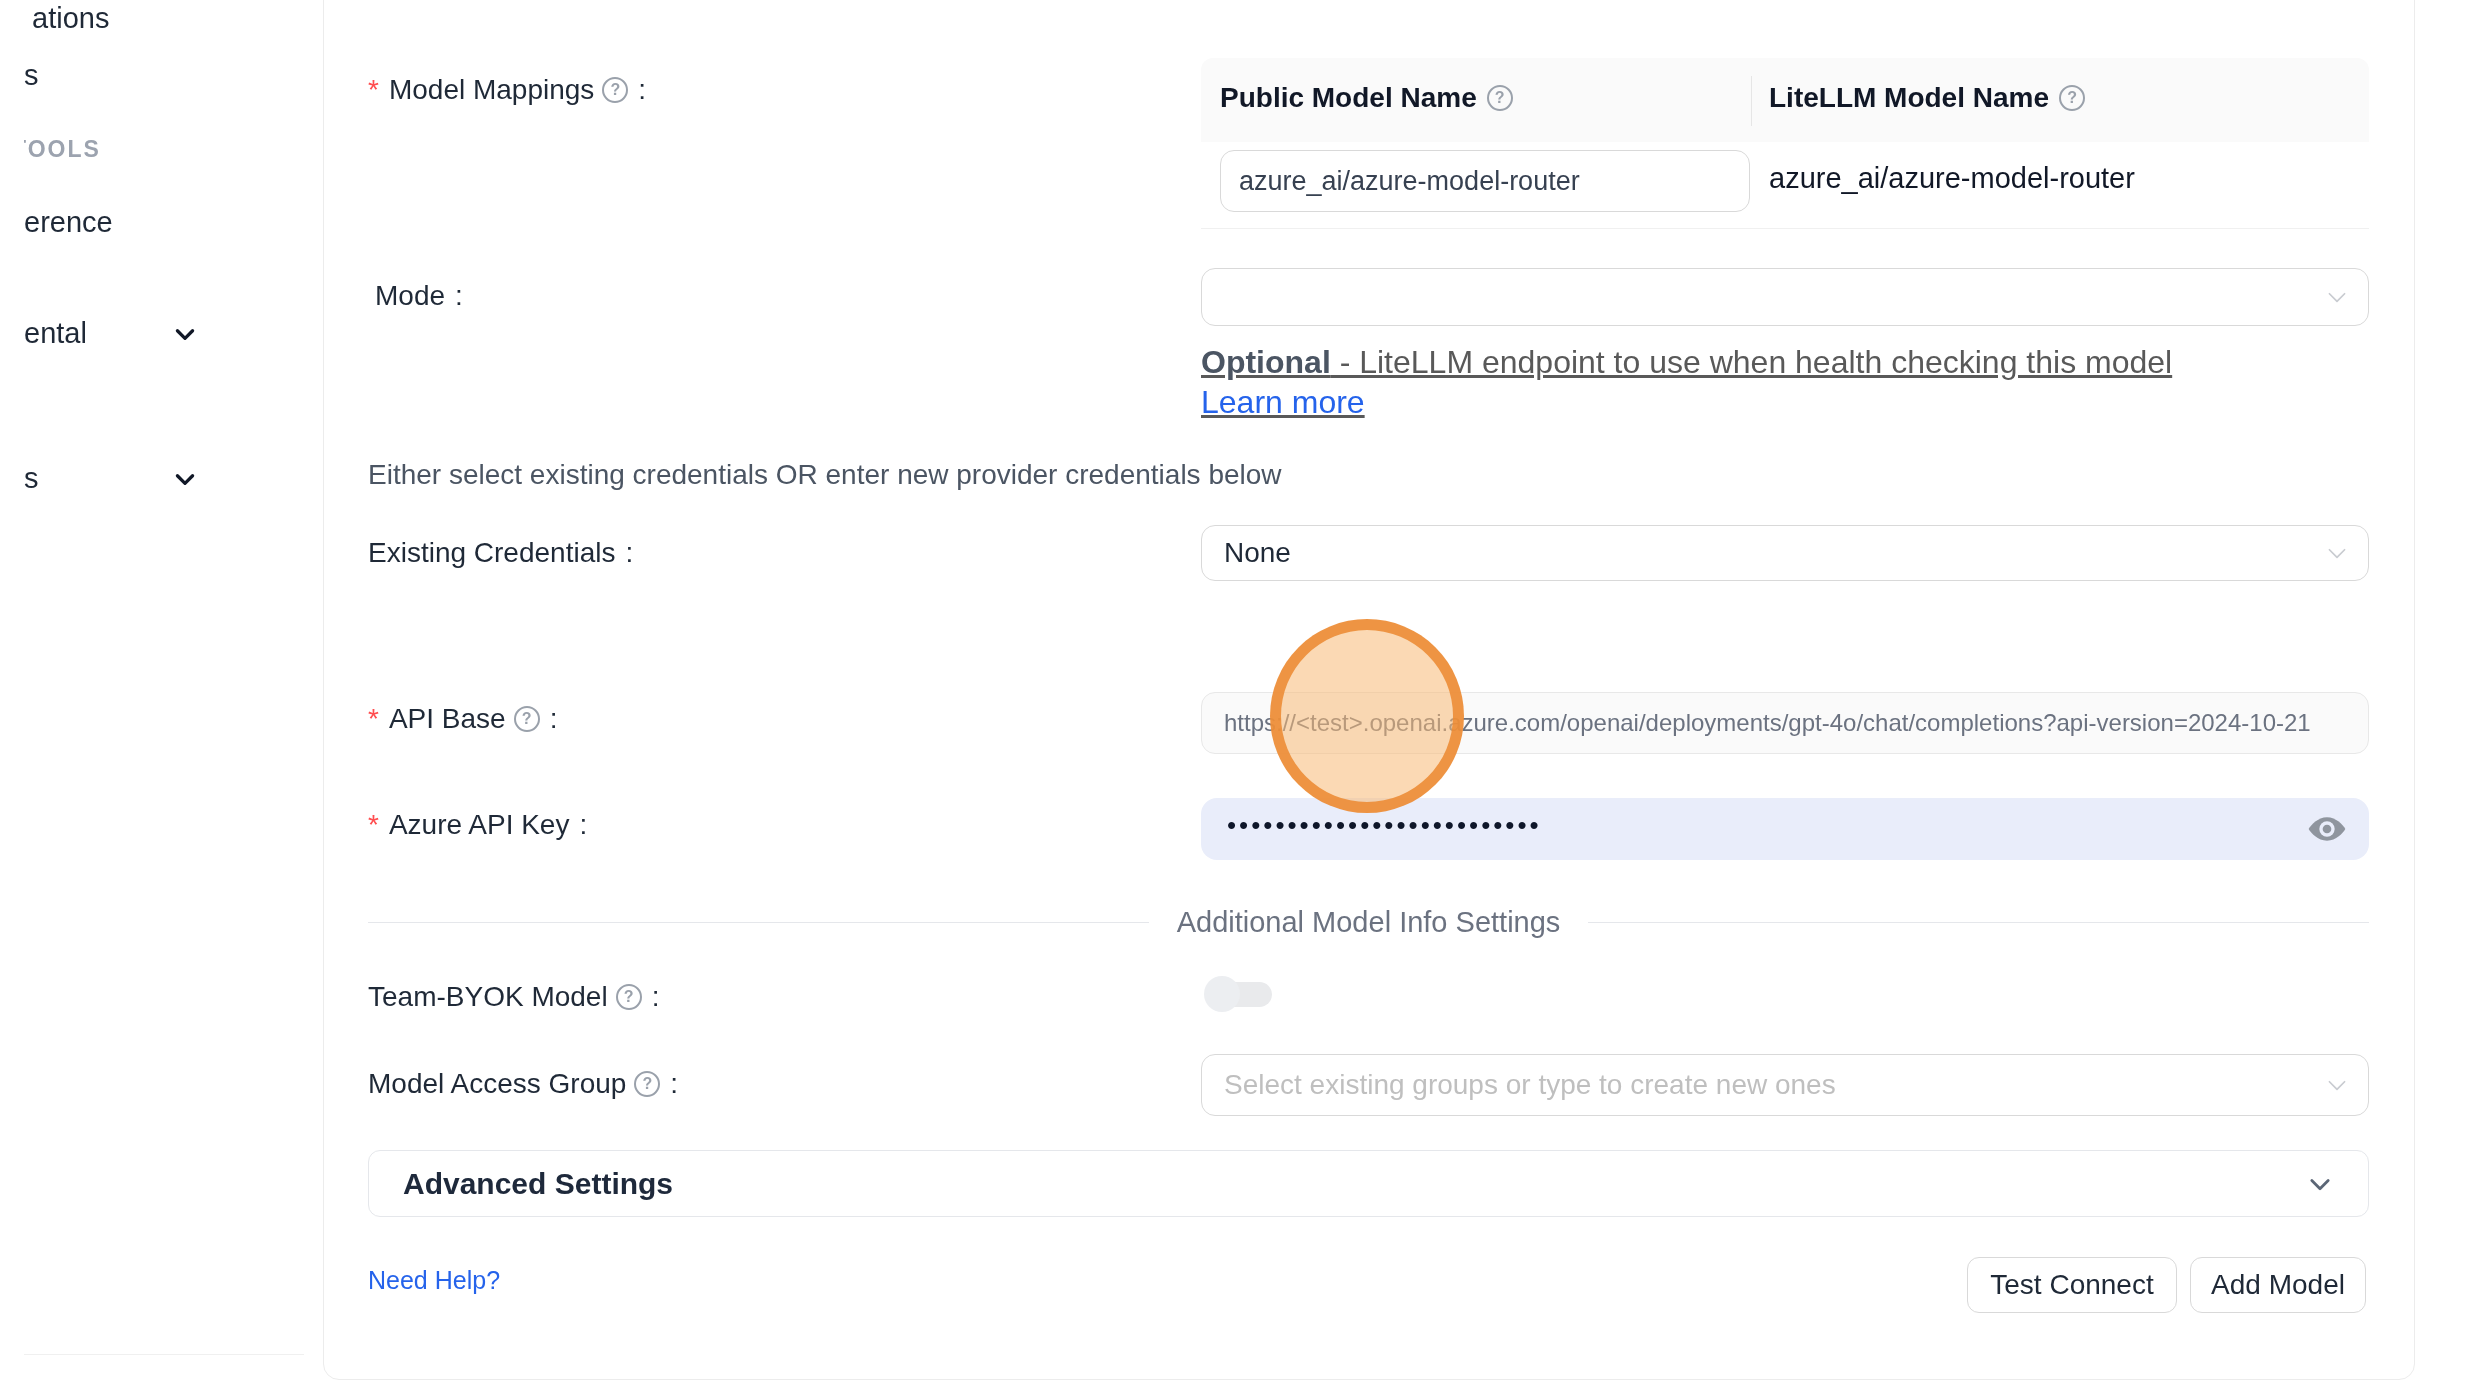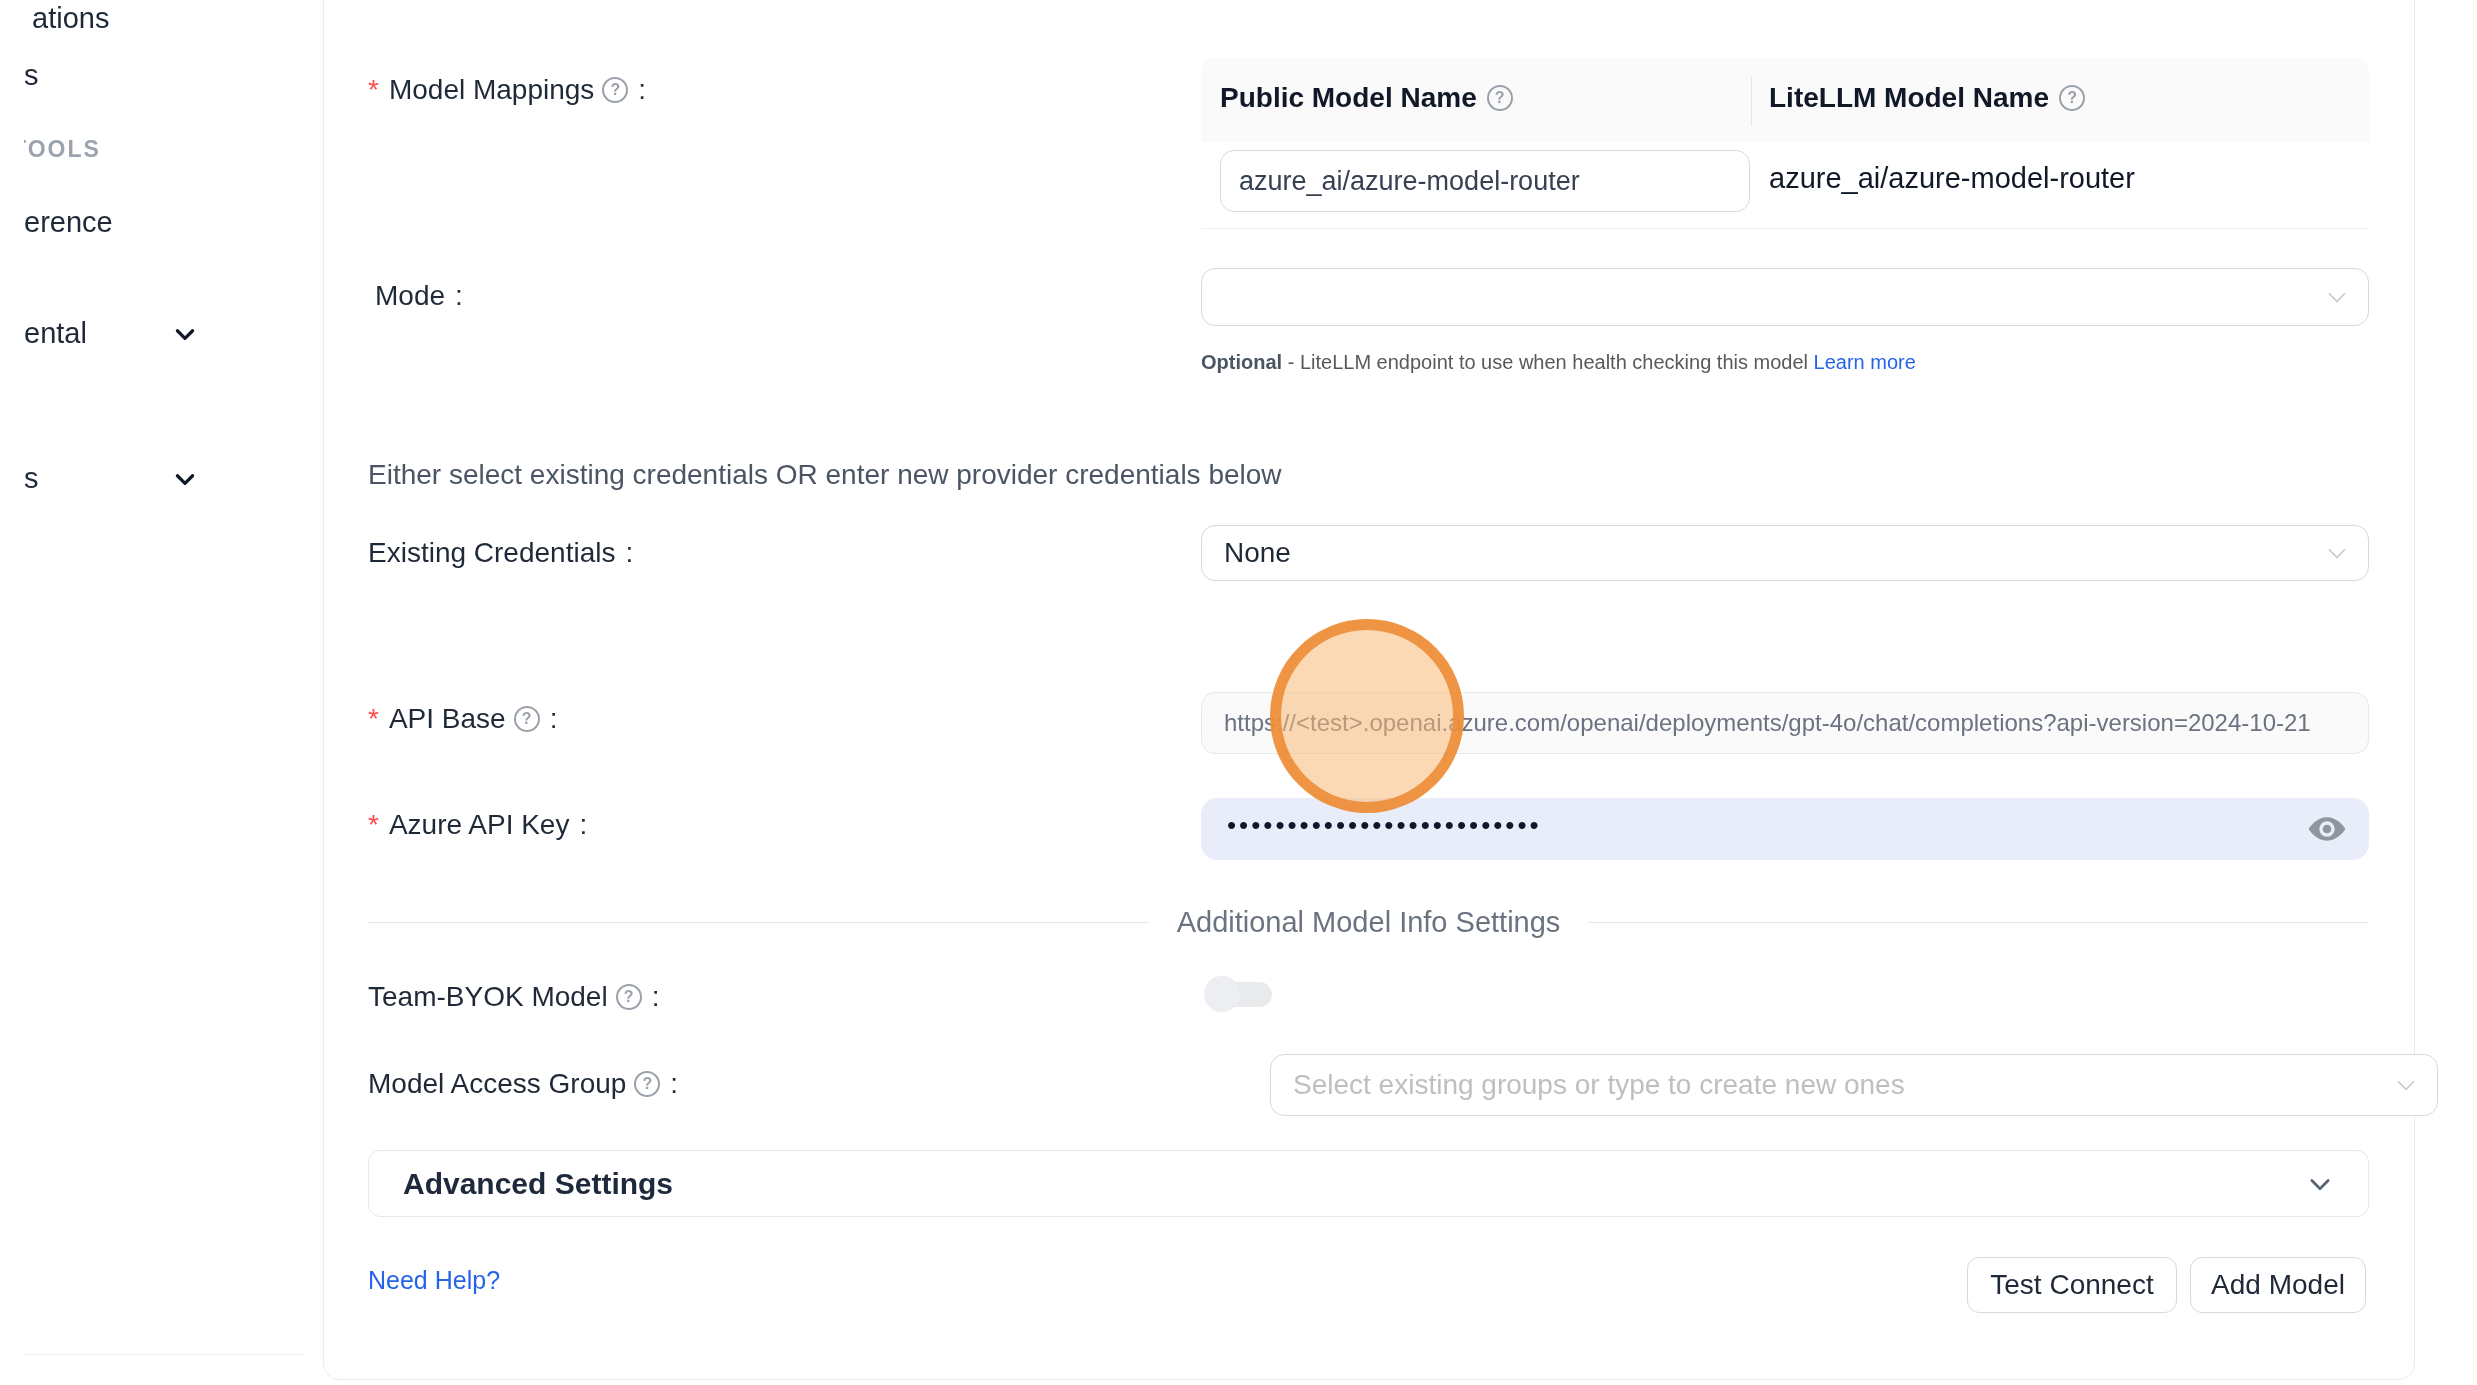--- a/index.html
+++ b/index.html
@@ -37,21 +37,21 @@
                font-family:"Liberation Sans", sans-serif; background:#fff; }
   .tbl-static { position:absolute; left:1745px; top:162px; font-size:29px; color:#111827; white-space:nowrap; }
   .tbl-row-border { position:absolute; left:1177px; top:228px; width:1168px; height:1px; background:#f0f0f0; }
 
   
   .select { position:absolute; background:#fff; border:1px solid #d9d9d9; border-radius:14px; display:flex; align-items:center;
             padding:0 56px 0 22px; font-size:28px; color:#1f2937; cursor:pointer; }
   .select .chev { position:absolute; right:18px; top:50%; transform:translateY(-50%); }
   .placeholder { color:#bfbfbf; white-space:nowrap; overflow:hidden; }
 
-  .note { position:absolute; left:1177px; top:342px; width:1010px; font-size:20px; line-height:40px; color:#595959; }
+  .note { position:absolute; left:1177px; top:342px; width:1010px; font-size:32px; line-height:40px; color:#595959;text-decoration:underline; }
   .note b { color:#4b5563; }
   .link { color:#2563eb; cursor:pointer; text-decoration:none; }
 
   .cred-hint { position:absolute; left:344px; top:459px; font-size:28px; color:#4b5563; white-space:nowrap; }
 
   .or-divider { position:absolute; left:344px; top:628px; width:2001px; display:flex; align-items:center; }
   .or-divider .line { flex:1; height:1px; background:#ebedf0; }
   .or-divider .txt { margin:0 26px; font-size:28px; color:#8c8c8c; }
 
   .api-base { position:absolute; left:1177px; top:692px; width:1168px; height:62px; background:#fafafa;
@@ -197,21 +197,21 @@
   <div class="toggle">
     <div class="track"></div>
     <div class="knob"></div>
   </div>
 
   <div class="lbl" style="left:344px; top:1068px;">
     <span>Model Access Group</span>
     <span class="help">?</span>
     <span class="colon">:</span>
   </div>
-  <div class="select" style="left:1246px; top:1054px; width:1168px; height:62px;">
+  <div class="select" style="left:1177px; top:1054px; width:1168px; height:62px;">
     <span class="placeholder">Select existing groups or type to create new ones</span>
     <svg class="chev" width="26" height="26" viewBox="0 0 24 24">
       <path d="M5 9l7 7 7-7" fill="none" stroke="#c9ccd1" stroke-width="1.6" stroke-linecap="round" stroke-linejoin="round"></path>
     </svg>
   </div>
 
   <div class="adv-panel">
     <span class="title">Advanced Settings</span>
     <svg class="chev" width="28" height="28" viewBox="0 0 24 24">
       <path d="M5 9l7 7 7-7" fill="none" stroke="#5b6676" stroke-width="2.4" stroke-linecap="round" stroke-linejoin="round"></path>

